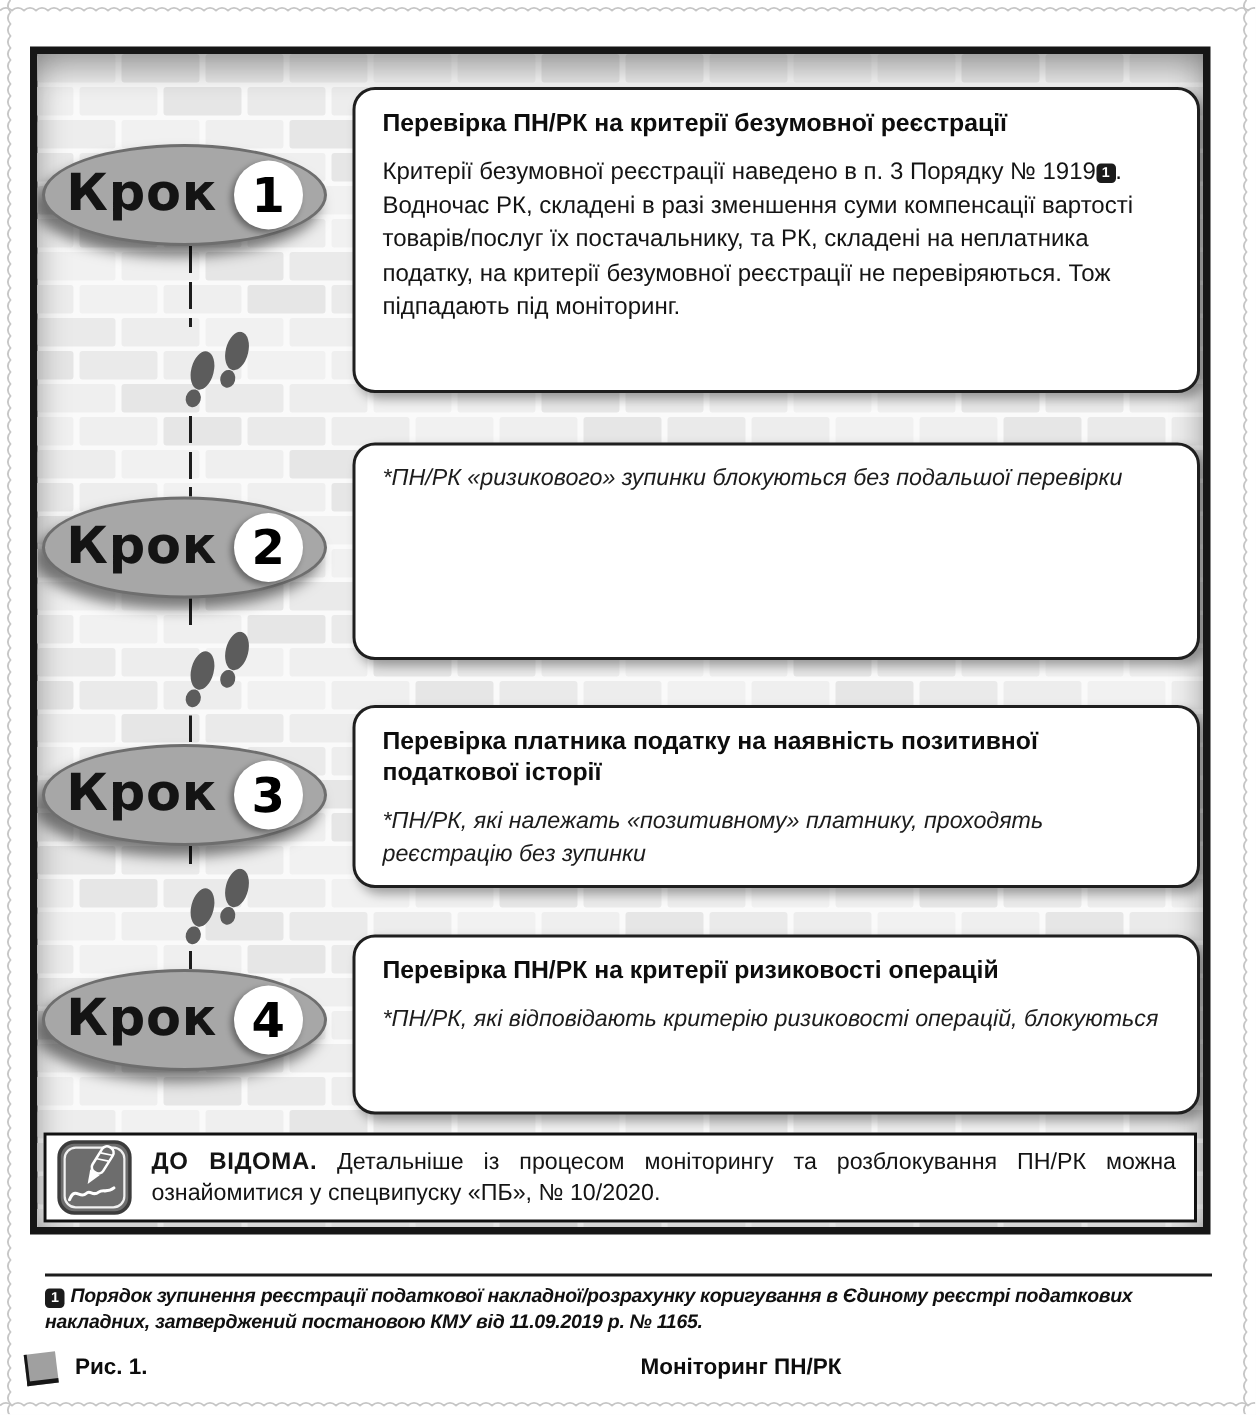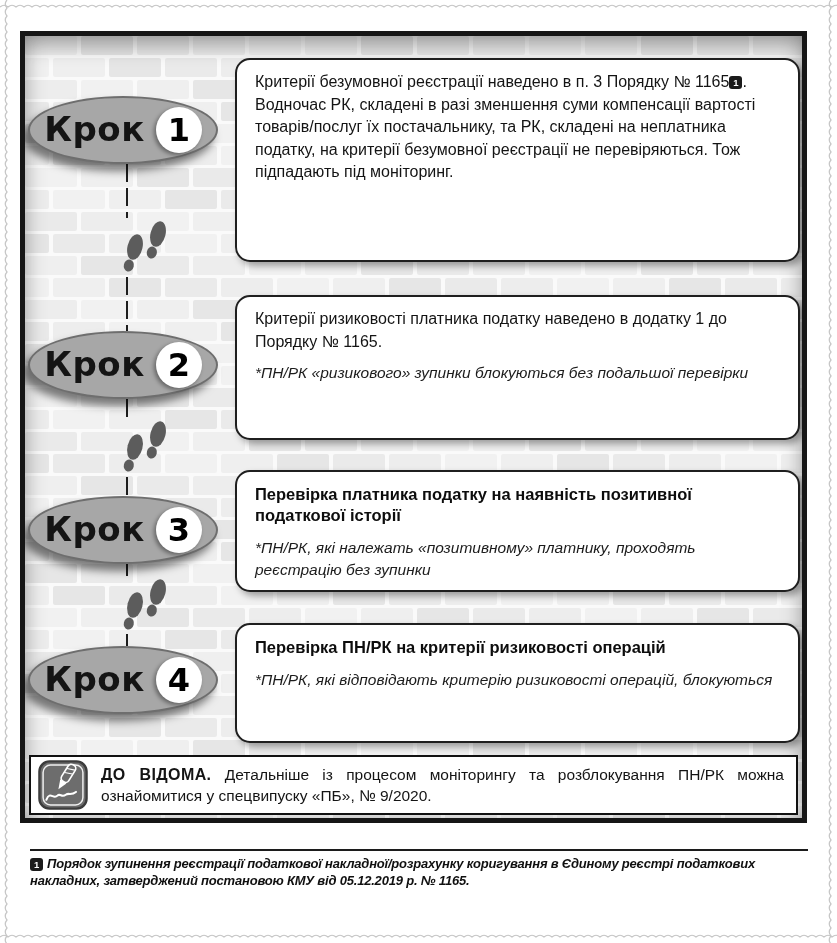--- a/index.html
+++ b/index.html
@@ -670,25 +670,25 @@
       <div class="step-oval" style="top:460px;">
         <span class="step-label">Крок</span>
         <span class="step-num">3</span>
       </div>
       <div class="step-oval" style="top:610px;">
         <span class="step-label">Крок</span>
         <span class="step-num">4</span>
       </div>
 
       <div class="info-box box1">
-        <p class="body"><span>Критерії безумовної реєстрації наведено в п. 3 Порядку № 1165</span><span class="fn-marker">1</span><span>. Водночас РК, складені в разі зменшення суми компенсації вартості товарів/послуг їх постачальнику, та РК, складені на неплатника податку, на критерії безумовної реєстрації не перевіряються. Тож підпадають під моніторинг.</span></p>
+        <h3>Перевірка ПН/РК на критерії безумовної реєстрації</h3>
+        <p class="body"><span>Критерії безумовної реєстрації наведено в п. 3 Порядку № 1919</span><span class="fn-marker">1</span><span>. Водночас РК, складені в разі зменшення суми компенсації вартості товарів/послуг їх постачальнику, та РК, складені на неплатника податку, на критерії безумовної реєстрації не перевіряються. Тож підпадають під моніторинг.</span></p>
       </div>
 
       <div class="info-box box2">
-        <p class="body">Критерії ризиковості платника податку наведено в додатку 1 до Порядку № 1165.</p>
         <p class="em">*ПН/РК «ризикового» зупинки блокуються без подальшої перевірки</p>
       </div>
 
       <div class="info-box box3">
         <h3>Перевірка платника податку на наявність позитивної податкової історії</h3>
         <p class="em">*ПН/РК, які належать «позитивному» платнику, проходять реєстрацію без зупинки</p>
       </div>
 
       <div class="info-box box4">
         <h3>Перевірка ПН/РК на критерії ризиковості операцій</h3>
@@ -700,23 +700,28 @@
           <rect x="1.5" y="1.5" width="51" height="51" rx="11" fill="#6d6d6d" stroke="#3c3c3c" stroke-width="2.5"></rect>
           <rect x="5.5" y="5.5" width="43" height="43" rx="8" fill="none" stroke="#f0f0f0" stroke-width="1.6"></rect>
           <g transform="rotate(32 30 19)">
             <rect x="25.5" y="3" width="9" height="21" rx="4" fill="#6d6d6d" stroke="#ffffff" stroke-width="1.8"></rect>
             <path d="M26,24 L30,34 L34,24 Z" fill="#ffffff"></path>
             <line x1="26" y1="10" x2="34" y2="7" stroke="#ffffff" stroke-width="1.2"></line>
             <line x1="26" y1="15" x2="34" y2="12" stroke="#ffffff" stroke-width="1.2"></line>
           </g>
           <path d="M9,43 C13,33 16.5,43 21,38.5 C24,35.5 25.5,41 30,37.5 C33,35.2 36,38.5 41,34.5" stroke="#ffffff" stroke-width="2.2" fill="none" stroke-linecap="round"></path>
         </svg>
-        <div class="note-text"><b>ДО ВІДОМА.</b><span> Детальніше із процесом моніторингу та розблокування ПН/РК можна ознайомитися у спецвипуску «ПБ», № 9/2020.</span></div>
+        <div class="note-text"><b>ДО ВІДОМА.</b><span> Детальніше із процесом моніторингу та розблокування ПН/РК можна ознайомитися у спецвипуску «ПБ», № 10/2020.</span></div>
       </div>
 
     </div>
   </div>
 
   <div class="rule"></div>
-  <div class="footnote"><span class="fn-marker">1</span><span>Порядок зупинення реєстрації податкової накладної/розрахунку коригування в Єдиному реєстрі податкових накладних, затверджений постановою КМУ від 05.12.2019 р. № 1165.</span></div>
-
+  <div class="footnote"><span class="fn-marker">1</span><span>Порядок зупинення реєстрації податкової накладної/розрахунку коригування в Єдиному реєстрі податкових накладних, затверджений постановою КМУ від 11.09.2019 р. № 1165.</span></div>
+
+  <div class="caption-row">
+    <span class="fig-icon"></span>
+    <span class="fig-label">Рис. 1.</span>
+    <span class="fig-title">Моніторинг ПН/РК</span>
+  </div>
 
 </div>
 
 </body></html>

